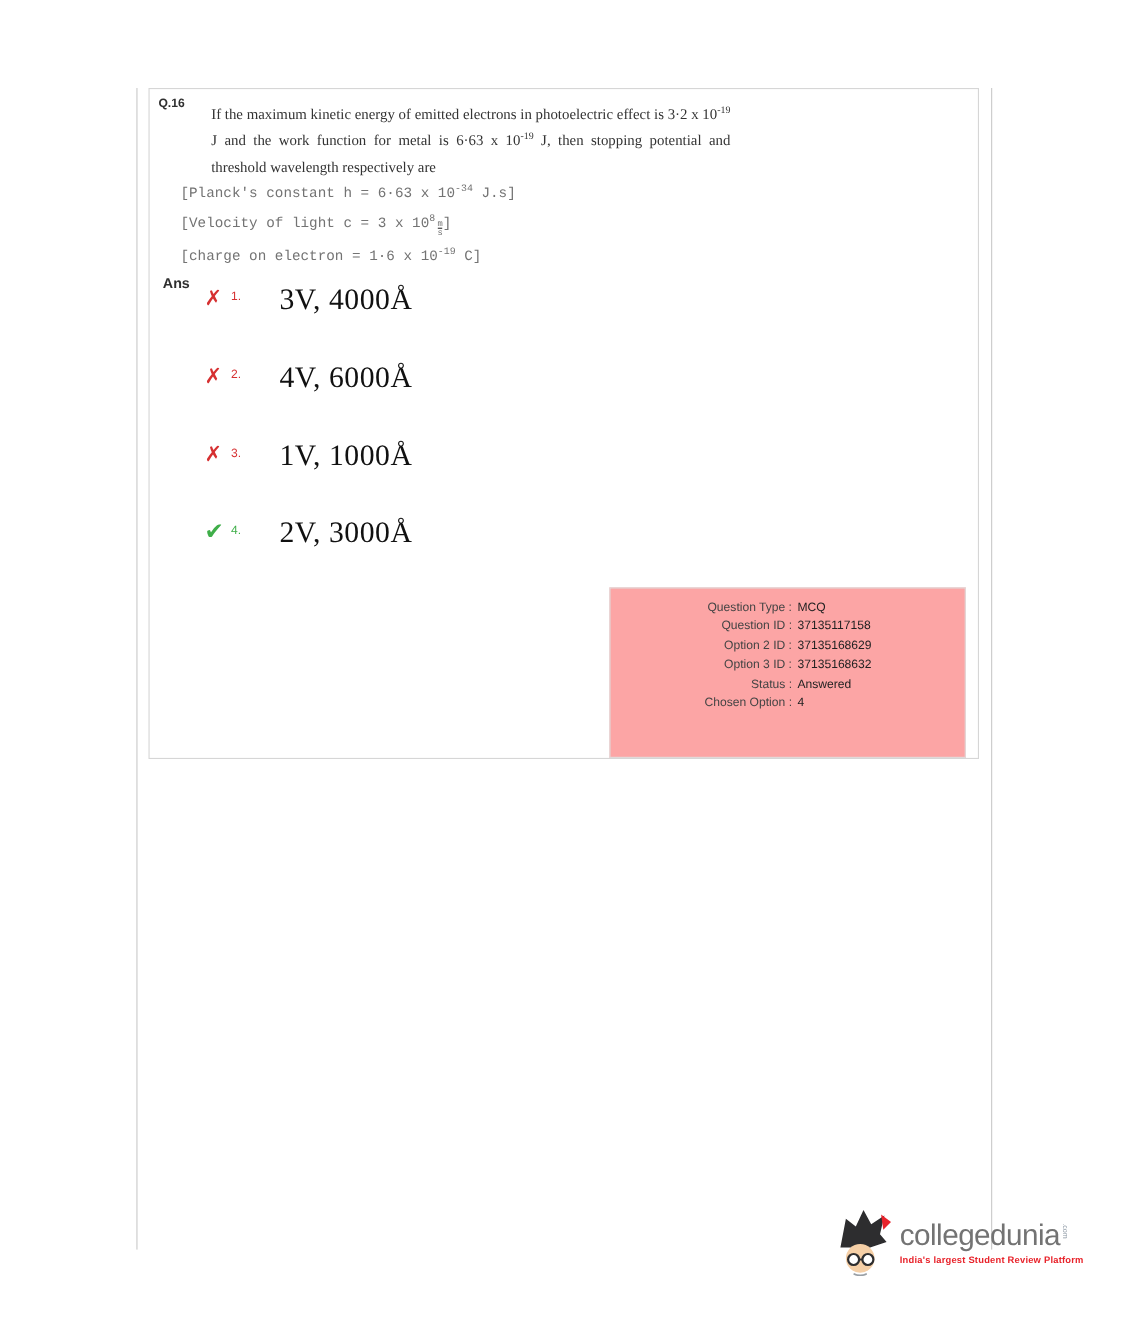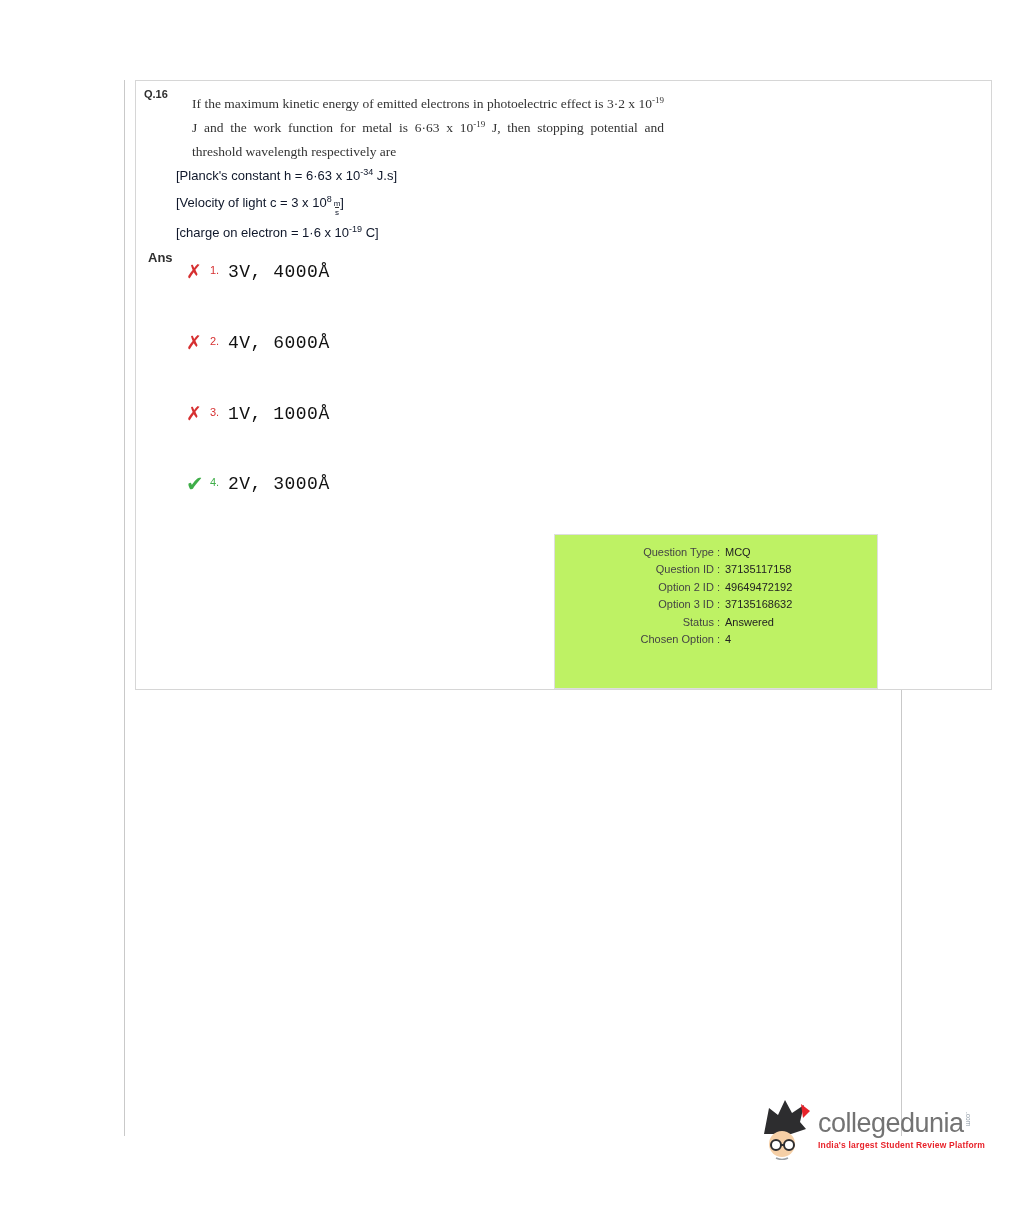--- a/index.html
+++ b/index.html
@@ -6,35 +6,35 @@
   html,body { background:#ffffff; }
   body {
     width:1025px; height:1212px; position:relative; overflow:hidden;
     font-family:"Liberation Sans", sans-serif; color:#333;
   }
   .vline { position:absolute; top:80px; height:1056px; width:1px; background:#c9c9c9; }
   .vline.left  { left:124px; }
   .vline.right { left:901px; }
 
   .card {
-    position:absolute; left:135px; top:80px; width:857px; height:610px;
+    position:absolute; left:135px; top:80px; width:755px; height:610px;
     border:1px solid #d6d6d6; background:#fff;
   }
   .qnum {
     position:absolute; left:8px; top:7px;
     font-size:11px; font-weight:bold; color:#2f2f2f;
   }
   .qtext {
     position:absolute; left:56px; top:11px; width:472px;
     font-family:"Liberation Serif", serif; font-size:13.5px; color:#333;
     text-align:justify; line-height:24px;
   }
   .consts {
-    position:absolute; left:40px; top:84px;
-    font-family:Liberation Sans, sans-serif; font-size:13px; color:#0f172a;
+    position:absolute; left:28px; top:84px;
+    font-family:Liberation Mono, monospace; font-size:13px; color:#737373;
   }
   .const-line { line-height:21px; margin-bottom:6px; white-space:nowrap; }
   sup { font-size:9px; line-height:0; }
   .frac {
     display:inline-flex; flex-direction:column; align-items:center;
     font-size:8px; line-height:7px; vertical-align:1px; margin-left:2px;
   }
   .frac .den { border-top:1px solid #333; padding-top:1px; }
 
   .ans-label {
@@ -47,27 +47,27 @@
   .option-row.r2 { top:71px; }
   .option-row.r3 { top:142px; }
   .option-row.r4 { top:212px; }
   .marker { font-size:19px; line-height:22px; width:20px; }
   .marker.wrong   { color:#d63031; }
   .marker.correct { color:#3fae49; font-size:21px; }
   .opt-num { font-size:11px; margin:3px 0 0 4px; width:18px; }
   .opt-num.wrong   { color:#d63031; }
   .opt-num.correct { color:#3fae49; }
   .opt-text {
-    font-family:Liberation Mono, monospace; font-size:18px; color:#111;
-    line-height:30px; margin-top:-4px; letter-spacing:0.5px;
+    font-family:Liberation Serif, serif; font-size:27px; color:#111;
+    margin-left:26px; line-height:30px; margin-top:-4px; letter-spacing:0.5px;
   }
 
   .meta-box {
     position:absolute; left:418px; top:453px; width:324px; height:155px;
-    border:1px solid #dedede; background:#bef264; padding:9px 10px 16px 10px;
+    border:1px solid #dedede; background:#fca5a5; padding:9px 10px 16px 10px;
     font-size:11px; color:#444;
   }
   .meta-row { display:flex; line-height:17.4px; }
   .meta-label { width:155px; text-align:right; }
   .meta-value { font-weight:normal; color:#222; margin-left:5px; }
 
   .logo {
     position:absolute; left:758px; top:1098px; display:flex; align-items:center;
   }
   .mascot { flex:0 0 auto; }
@@ -133,21 +133,21 @@
     <div class="meta-row">
         <span class="meta-label">Question Type :</span>
         <span class="meta-value">MCQ</span>
       </div>
     <div class="meta-row">
         <span class="meta-label">Question ID :</span>
         <span class="meta-value">37135117158</span>
       </div>
     <div class="meta-row">
         <span class="meta-label">Option 2 ID :</span>
-        <span class="meta-value">49649472192</span>
+        <span class="meta-value">37135168629</span>
       </div>
     <div class="meta-row">
         <span class="meta-label">Option 3 ID :</span>
         <span class="meta-value">37135168632</span>
       </div>
     <div class="meta-row">
         <span class="meta-label">Status :</span>
         <span class="meta-value">Answered</span>
       </div>
     <div class="meta-row">

